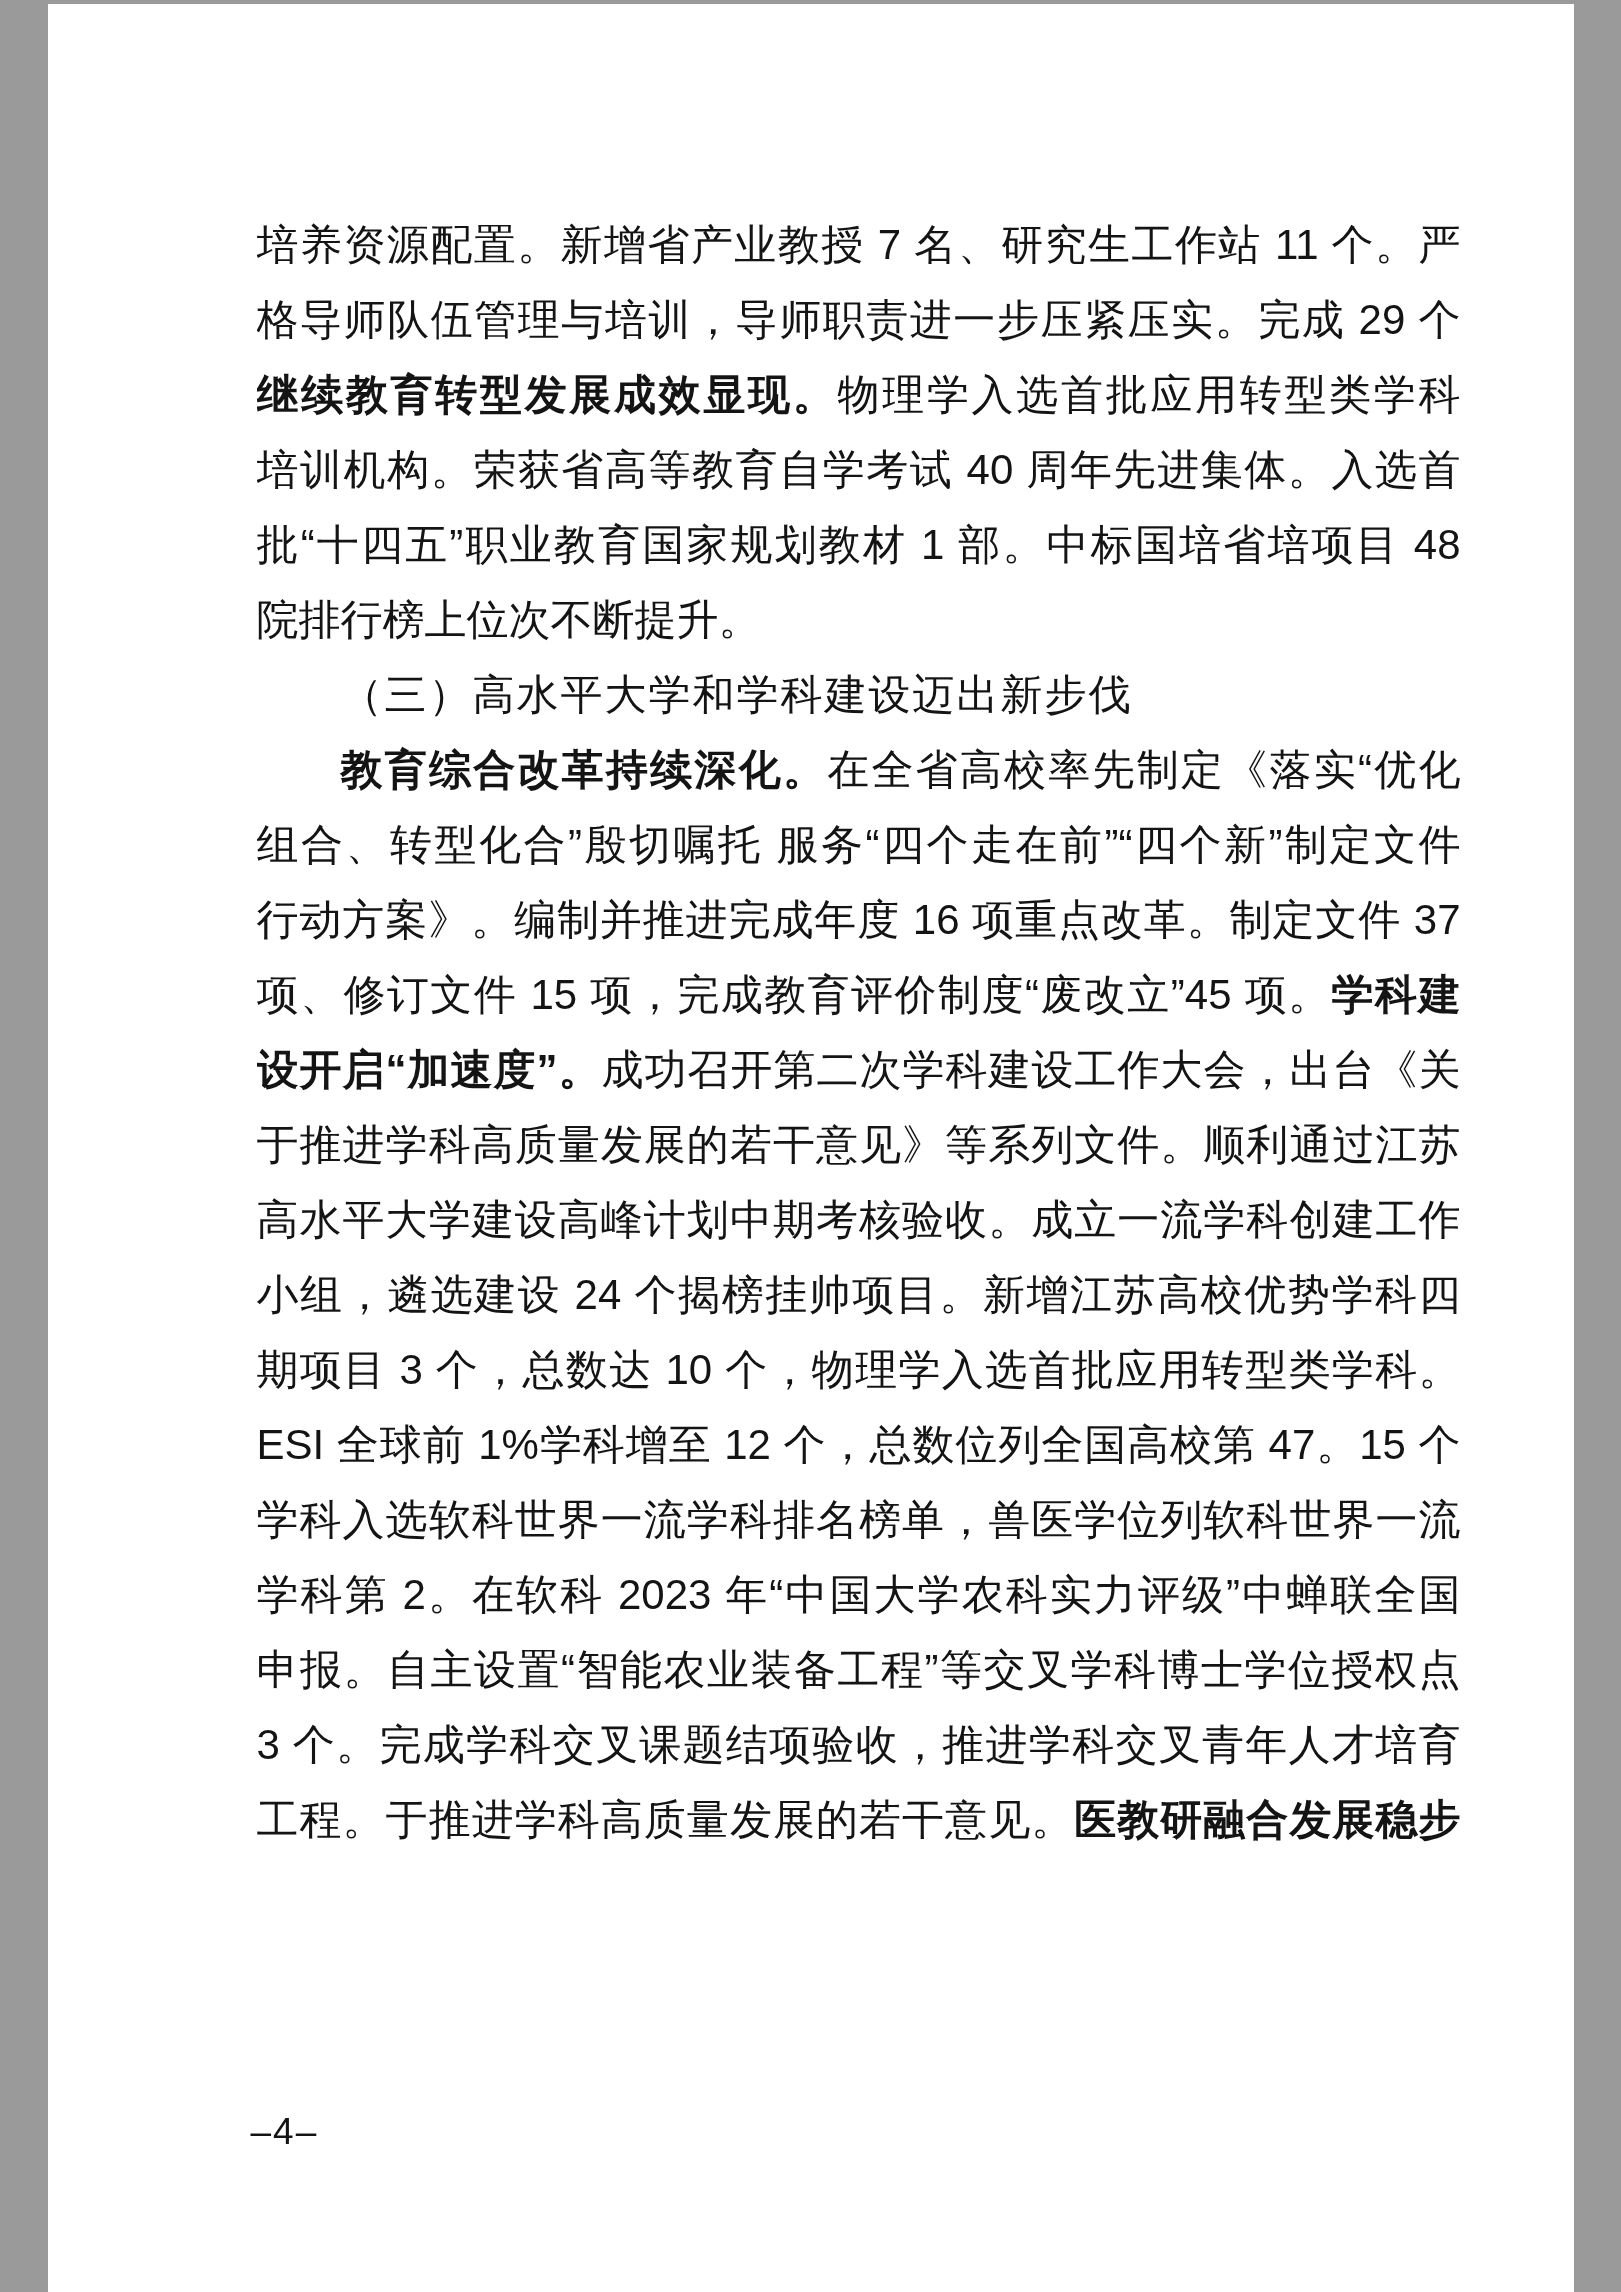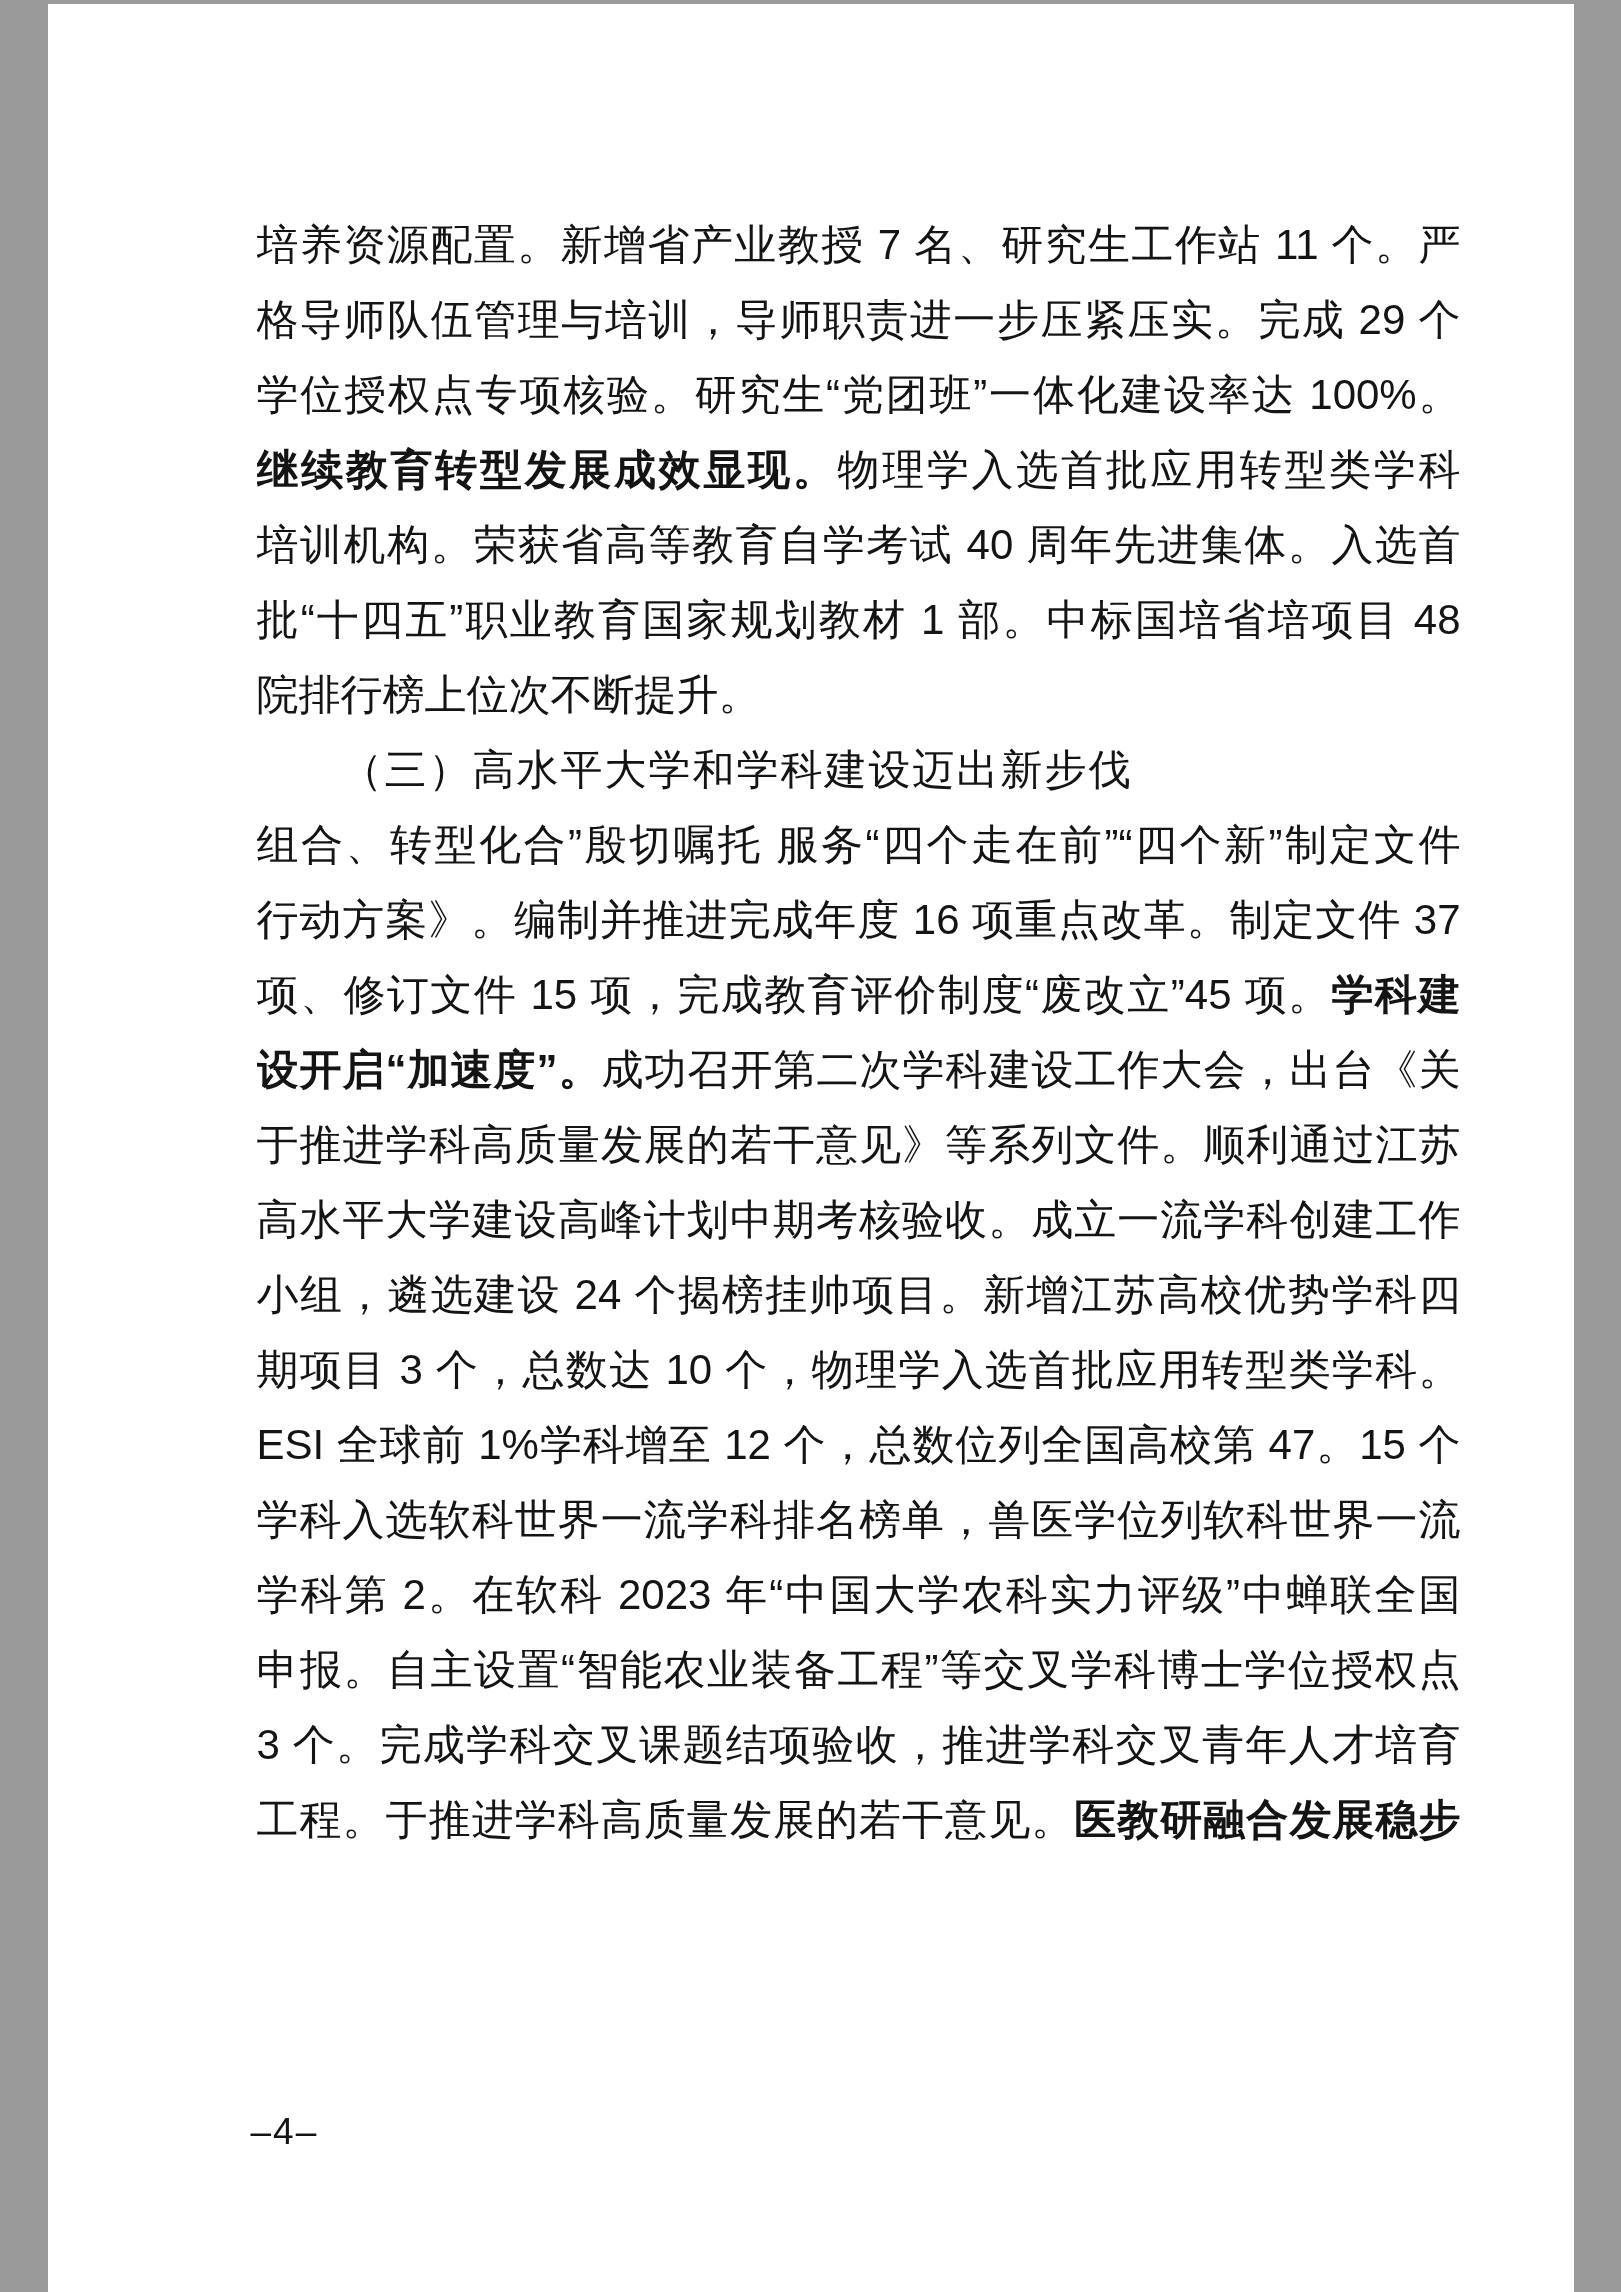--- a/index.html
+++ b/index.html
@@ -56,28 +56,28 @@
   }
 </style>
 </head>
 <body>
 
 <div class="page">
   <div class="text-block">
 
     <div class="line"><span>培养资源配置。新增省产业教授 7 名、研究生工作站 11 个。严</span></div>
     <div class="line"><span>格导师队伍管理与培训，导师职责进一步压紧压实。完成 29 个</span></div>
-    <div class="line"><span>学位授权点专项核验。研究生“党团班”一体化建设率达 100%。</span></div>
     <div class="line"><span class="b">继续教育转型发展成效显现。</span><span>物理学入选首批应用转型类学科</span></div>
     <div class="line"><span>培训机构。荣获省高等教育自学考试 40 周年先进集体。入选首</span></div>
     <div class="line"><span>批“十四五”职业教育国家规划教材 1 部。中标国培省培项目 48</span></div>
     <div class="line left"><span>院排行榜上位次不断提升。</span></div>
 
     <div class="line left indent heading"><span>（三）高水平大学和学科建设迈出新步伐</span></div>
 
+    <div class="line indent"><span class="b">教育综合改革持续深化。</span><span>在全省高校率先制定《落实“优化</span></div>
     <div class="line"><span>组合、转型化合”殷切嘱托 服务“四个走在前”“四个新”制定文件</span></div>
     <div class="line"><span>行动方案》。编制并推进完成年度 16 项重点改革。制定文件 37</span></div>
     <div class="line"><span>项、修订文件 15 项，完成教育评价制度“废改立”45 项。</span><span class="b">学科建</span></div>
     <div class="line"><span class="b">设开启“加速度”。</span><span>成功召开第二次学科建设工作大会，出台《关</span></div>
     <div class="line"><span>于推进学科高质量发展的若干意见》等系列文件。顺利通过江苏</span></div>
     <div class="line"><span>高水平大学建设高峰计划中期考核验收。成立一流学科创建工作</span></div>
     <div class="line"><span>小组，遴选建设 24 个揭榜挂帅项目。新增江苏高校优势学科四</span></div>
     <div class="line"><span>期项目 3 个，总数达 10 个，物理学入选首批应用转型类学科。</span></div>
     <div class="line"><span>ESI 全球前 1%学科增至 12 个，总数位列全国高校第 47。15 个</span></div>
     <div class="line"><span>学科入选软科世界一流学科排名榜单，兽医学位列软科世界一流</span></div>

